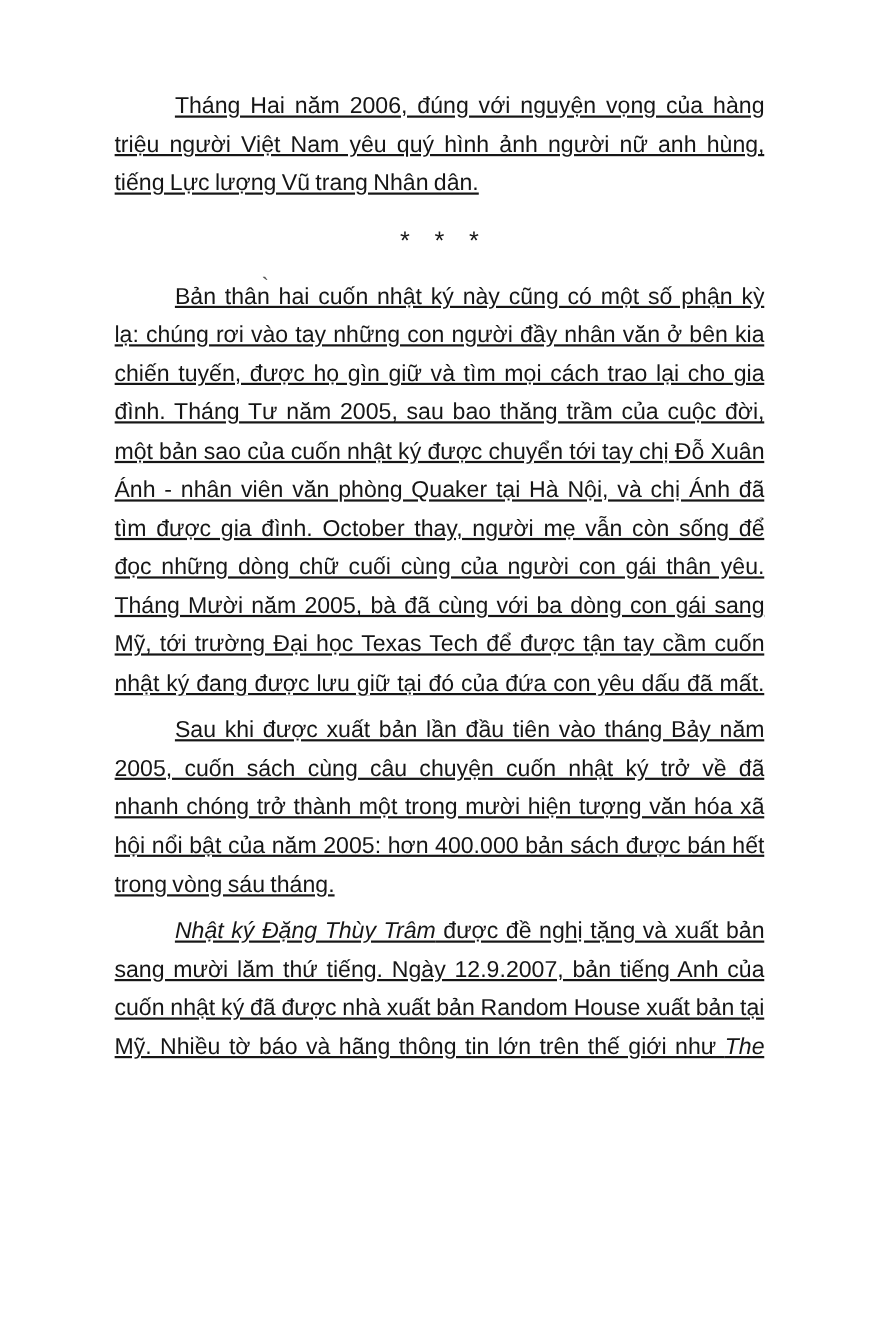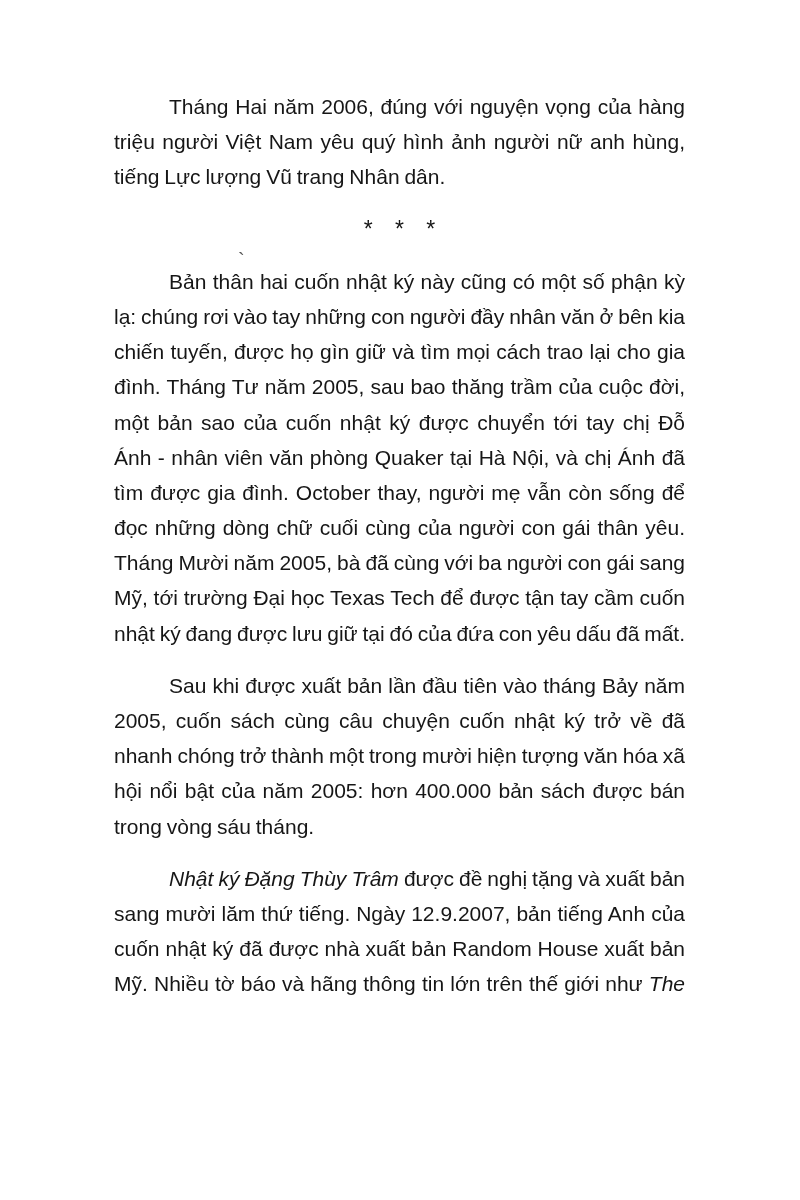--- a/index.html
+++ b/index.html
@@ -23,21 +23,21 @@
   .text-block {
     position: absolute;
     left: 97px;
     top: 72px;
     width: 605px;
     font-size: 21px;
     line-height: 35.2px;
     color: #161616;
     word-spacing: -1px;
   }
-  .para { margin: 17px; padding: 0; }
+  .para { margin: 7px; padding: 0; text-decoration: underline; }
   .line {
     height: 35.2px;
     overflow: hidden;
     text-align: justify;
     text-align-last: left;
   }
   .line.jst {
     text-align-last: justify;
   }
   .line.ind {
@@ -79,21 +79,21 @@
 
     <div class="para">
       <div class="line jst ind">Bản thân hai cuốn nhật ký này cũng có một số phận kỳ</div>
       <div class="line jst">lạ: chúng rơi vào tay những con người đầy nhân văn ở bên kia</div>
       <div class="line jst">chiến tuyến, được họ gìn giữ và tìm mọi cách trao lại cho gia</div>
       <div class="line jst">đình. Tháng Tư năm 2005, sau bao thăng trầm của cuộc đời,</div>
       <div class="line jst">một bản sao của cuốn nhật ký được chuyển tới tay chị Đỗ Xuân</div>
       <div class="line jst">Ánh - nhân viên văn phòng Quaker tại Hà Nội, và chị Ánh đã</div>
       <div class="line jst">tìm được gia đình. October thay, người mẹ vẫn còn sống để được</div>
       <div class="line jst">đọc những dòng chữ cuối cùng của người con gái thân yêu.</div>
-      <div class="line jst">Tháng Mười năm 2005, bà đã cùng với ba người con gái sang</div>
+      <div class="line jst">Tháng Mười năm 2005, bà đã cùng với ba dòng con gái sang</div>
       <div class="line jst">Mỹ, tới trường Đại học Texas Tech để được tận tay cầm cuốn</div>
       <div class="line jst">nhật ký đang được lưu giữ tại đó của đứa con yêu dấu đã mất.</div>
     </div>
 
     <div class="para">
       <div class="line jst ind">Sau khi được xuất bản lần đầu tiên vào tháng Bảy năm</div>
       <div class="line jst">2005, cuốn sách cùng câu chuyện cuốn nhật ký trở về đã</div>
       <div class="line jst">nhanh chóng trở thành một trong mười hiện tượng văn hóa xã</div>
       <div class="line jst">hội nổi bật của năm 2005: hơn 400.000 bản sách được bán hết</div>
       <div class="line">trong vòng sáu tháng.</div>

